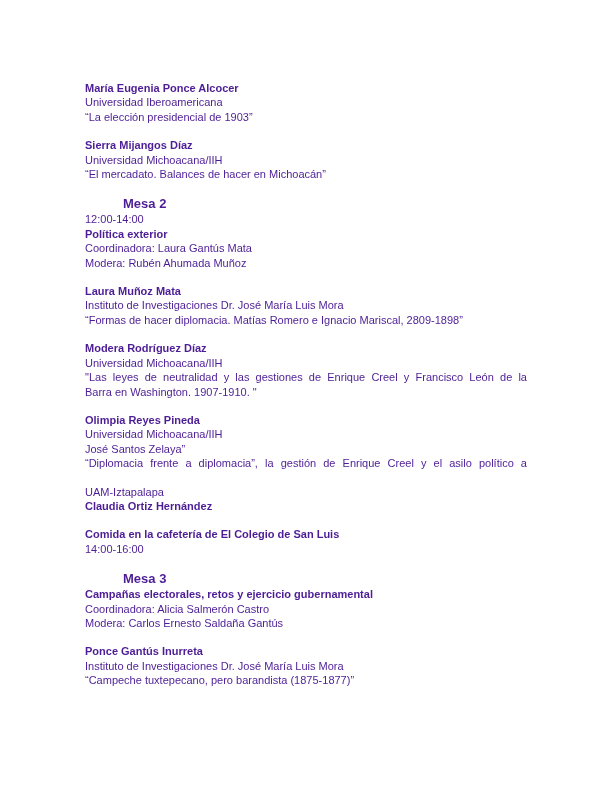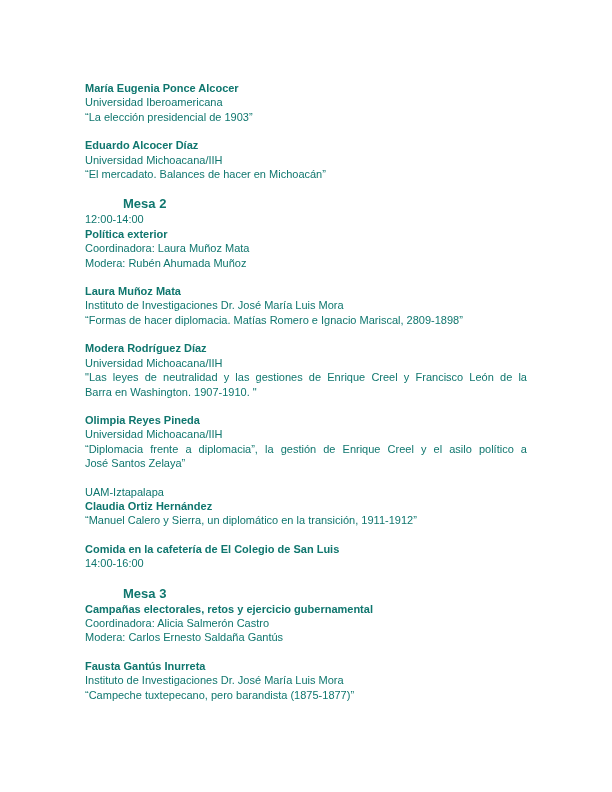--- a/index.html
+++ b/index.html
@@ -7,21 +7,21 @@
     padding: 0;
     background: #ffffff;
   }
   .page {
     position: relative;
     width: 612px;
     height: 792px;
     background: #ffffff;
     overflow: hidden;
     font-family: "Liberation Sans", sans-serif;
-    color: #0f766e;
+    color: #4c1d95;
   }
   .content {
     position: absolute;
     left: 85px;
     top: 81px;
     width: 442px;
   }
   .block {
     margin: 0 0 14px 0;
   }
@@ -53,71 +53,70 @@
 <div class="page">
   <div class="content">
 
     <div class="block">
       <p class="line bold">María Eugenia Ponce Alcocer</p>
       <p class="line">Universidad Iberoamericana</p>
       <p class="line">“La elección presidencial de 1903”</p>
     </div>
 
     <div class="block">
-      <p class="line bold">Eduardo Alcocer Díaz</p>
+      <p class="line bold">Sierra Mijangos Díaz</p>
       <p class="line">Universidad Michoacana/IIH</p>
       <p class="line">“El mercadato. Balances de hacer en Michoacán”</p>
     </div>
 
     <div class="block">
       <p class="line heading">Mesa 2</p>
       <p class="line">12:00-14:00</p>
       <p class="line bold">Política exterior</p>
-      <p class="line">Coordinadora: Laura Muñoz Mata</p>
+      <p class="line">Coordinadora: Laura Gantús Mata</p>
       <p class="line">Modera: Rubén Ahumada Muñoz</p>
     </div>
 
     <div class="block">
       <p class="line bold">Laura Muñoz Mata</p>
       <p class="line">Instituto de Investigaciones Dr. José María Luis Mora</p>
       <p class="line">“Formas de hacer diplomacia. Matías Romero e Ignacio Mariscal, 2809-1898”</p>
     </div>
 
     <div class="block">
       <p class="line bold">Modera Rodríguez Díaz</p>
       <p class="line">Universidad Michoacana/IIH</p>
       <p class="line stretch">"Las leyes de neutralidad y las gestiones de Enrique Creel y Francisco León de la</p>
       <p class="line">Barra en Washington. 1907-1910. "</p>
     </div>
 
     <div class="block">
       <p class="line bold">Olimpia Reyes Pineda</p>
       <p class="line">Universidad Michoacana/IIH</p>
+      <p class="line">José Santos Zelaya”</p>
       <p class="line stretch">“Diplomacia frente a diplomacia”, la gestión de Enrique Creel y el asilo político a</p>
-      <p class="line">José Santos Zelaya”</p>
     </div>
 
     <div class="block">
       <p class="line">UAM-Iztapalapa</p>
       <p class="line bold">Claudia Ortiz Hernández</p>
-      <p class="line">“Manuel Calero y Sierra, un diplomático en la transición, 1911-1912”</p>
     </div>
 
     <div class="block">
       <p class="line bold">Comida en la cafetería de El Colegio de San Luis</p>
       <p class="line">14:00-16:00</p>
     </div>
 
     <div class="block">
       <p class="line heading">Mesa 3</p>
       <p class="line bold">Campañas electorales, retos y ejercicio gubernamental</p>
       <p class="line">Coordinadora: Alicia Salmerón Castro</p>
       <p class="line">Modera: Carlos Ernesto Saldaña Gantús</p>
     </div>
 
     <div class="block">
-      <p class="line bold">Fausta Gantús Inurreta</p>
+      <p class="line bold">Ponce Gantús Inurreta</p>
       <p class="line">Instituto de Investigaciones Dr. José María Luis Mora</p>
       <p class="line">“Campeche tuxtepecano, pero barandista (1875-1877)”</p>
     </div>
 
   </div>
 </div>
 
 </body></html>

